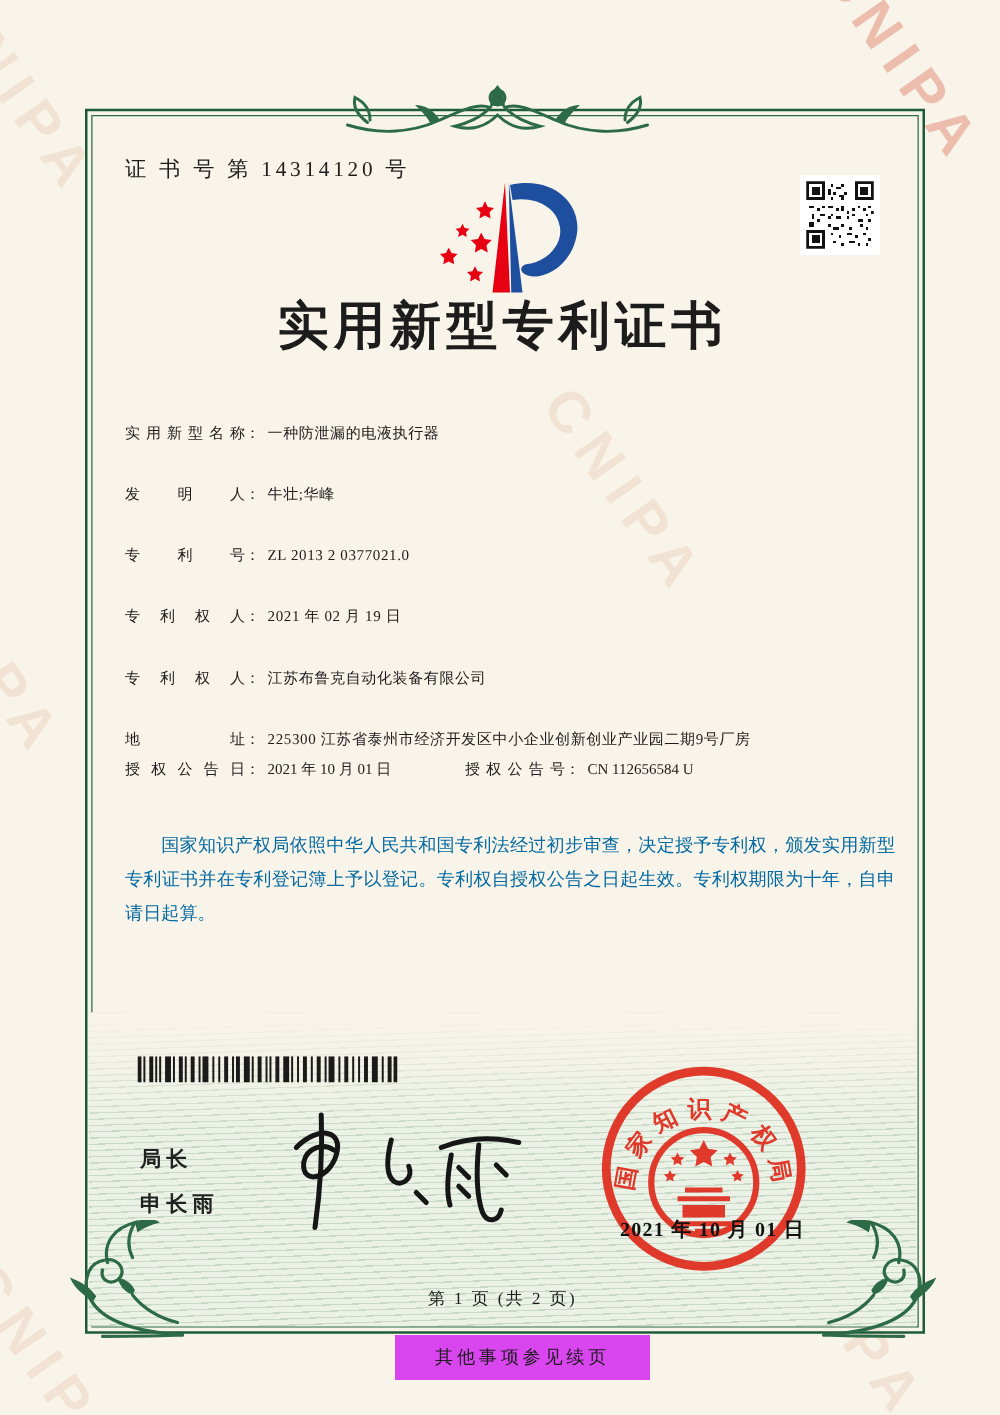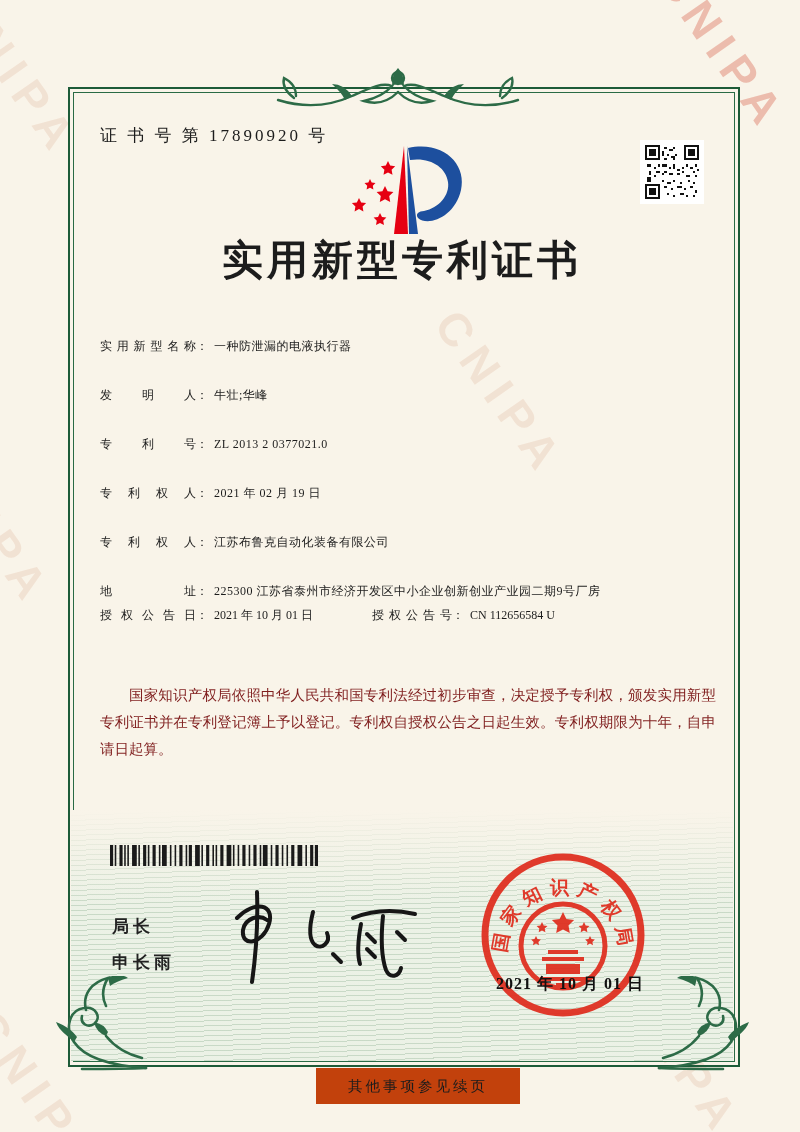--- a/index.html
+++ b/index.html
@@ -30,34 +30,34 @@
   
   .fields{position:absolute;left:100px;top:334px;width:616px;z-index:3;font-size:12px;}
   .field-row{margin-bottom:25px;line-height:24px;}
   .flabel{display:inline-block;width:96px;text-align:justify;text-align-last:justify;vertical-align:top;}
   .fcolon{display:inline-block;vertical-align:top;margin-right:6px;}
   .fvalue{display:inline-block;width:500px;vertical-align:top;letter-spacing:.5px;}
   .grant-row{margin-top:-2px;line-height:24px;}
   .grant-right{display:inline-block;margin-left:56px;}
   .grant-right .flabel{width:80px;}
   
-  .body-text{position:absolute;left:100px;top:682px;width:616px;z-index:3;font-size:14.5px;
-      line-height:27px;text-align:justify;color:#7f1d1d;}
+  .body-text{position:absolute;left:100px;top:664px;width:616px;z-index:3;font-size:14.5px;
+      line-height:27px;text-align:justify;color:#0369a1;}
   .body-text p{margin:0;text-indent:2em;}
   
   .barcode{position:absolute;left:110px;top:845px;z-index:3;}
-  .signer{position:absolute;left:112px;top:910px;z-index:3;font-family:Liberation Mono, monospace;
+  .signer{position:absolute;left:112px;top:910px;z-index:3;font-family:Liberation Serif, serif;
       font-weight:700;font-size:17px;letter-spacing:4px;line-height:36px;color:#222;}
   .signature{position:absolute;left:215px;top:882px;z-index:4;}
   .seal{position:absolute;left:478px;top:850px;z-index:3;}
   .seal-date{position:absolute;left:490px;top:974px;width:160px;text-align:center;z-index:4;
       font-size:16px;font-weight:700;letter-spacing:1px;color:#111;}
   .page-num{position:absolute;left:68px;top:1030px;width:668px;text-align:center;z-index:3;
       font-size:13.5px;letter-spacing:2px;}
-  .cont-note{position:absolute;left:316px;top:1068px;width:204px;height:36px;background:#c2410c;
+  .cont-note{position:absolute;left:316px;top:1068px;width:204px;height:36px;background:#d946ef;
       z-index:3;text-align:center;line-height:36px;font-size:14.5px;letter-spacing:3px;}
 </style>
 </head>
 <body>
 
 <div class="cert">
 
   <span class="wm" style="left:-18px;top:-20px;">CNIPA</span>
   <span class="wm wm-strong" style="left:690px;top:-45px;">CNIPA</span>
   <span class="wm" style="left:468px;top:300px;">CNIPA</span>
@@ -105,21 +105,21 @@
       <path d="M90,92 C70,93 48,93 26,93"></path>
       <path d="M50,60 C58,70 70,78 86,82"></path>
     </g>
     <g fill="#2d6b47">
       <path d="M18,66 C10,58 4,56 0,46 C10,50 16,54 21,61 z"></path>
       <path d="M52,2 C58,-2 66,-2 72,2 C64,4 58,7 54,10 z"></path>
       <path d="M50,60 q-10,-4 -12,-14 q10,2 14,10 z"></path>
     </g>
   </svg>
 
-  <div class="cert-no">证 书 号 第 17890920 号</div>
+  <div class="cert-no">证 书 号 第 14314120 号</div>
 
   <svg class="logo" width="130" height="102" viewBox="0 0 130 102">
     <g fill="#e60012">
       <path d="M50,27 l2.2,4.6 5,.7 -3.6,3.5 .9,5 -4.5,-2.4 -4.5,2.4 .9,-5 -3.6,-3.5 5,-.7 z"></path>
       <path d="M32,45 l1.7,3.4 3.8,.6 -2.7,2.7 .6,3.8 -3.4,-1.8 -3.4,1.8 .6,-3.8 -2.7,-2.7 3.8,-.6 z"></path>
       <path d="M47,52 l2.6,5.2 5.8,.8 -4.2,4.1 1,5.8 -5.2,-2.7 -5.2,2.7 1,-5.8 -4.2,-4.1 5.8,-.8 z"></path>
       <path d="M21,64 l2.2,4.4 4.9,.7 -3.5,3.4 .8,4.9 -4.4,-2.3 -4.4,2.3 .8,-4.9 -3.5,-3.4 4.9,-.7 z"></path>
       <path d="M42,79 l2,4 4.4,.6 -3.2,3.1 .8,4.4 -4,-2.1 -4,2.1 .8,-4.4 -3.2,-3.1 4.4,-.6 z"></path>
       <polygon points="66,12 56,100 70,100"></polygon>
     </g>
@@ -312,15 +312,16 @@
       <path d="M112,86 l1.5,3 3.4,.5 -2.5,2.4 .6,3.3 -3,-1.6 -3,1.6 .6,-3.3 -2.5,-2.4 3.4,-.5 z"></path>
       <rect x="70" y="100" width="30" height="4"></rect>
       <rect x="64" y="107" width="42" height="4"></rect>
       <rect x="68" y="114" width="34" height="10"></rect>
       <rect x="62" y="127" width="46" height="4"></rect>
       <rect x="78" y="133" width="14" height="5"></rect>
     </g>
   </svg>
   <div class="seal-date">2021 年 10 月 01 日</div>
 
+  <div class="page-num">第 1 页 (共 2 页)</div>
   <div class="cont-note">其他事项参见续页</div>
 
 </div>
 
 </body></html>

